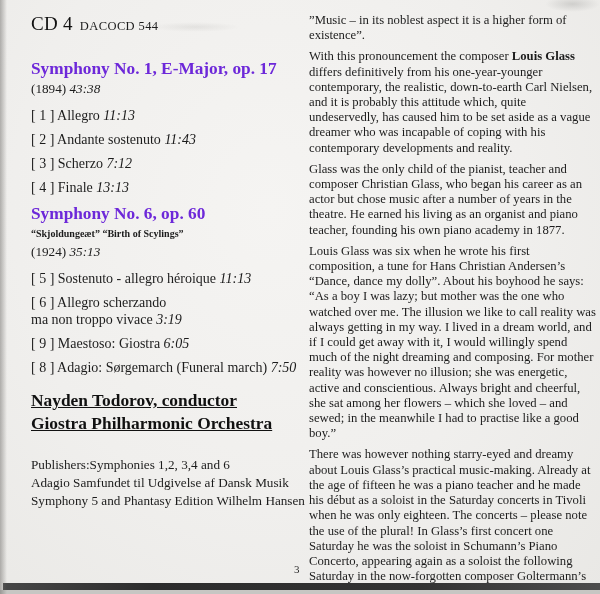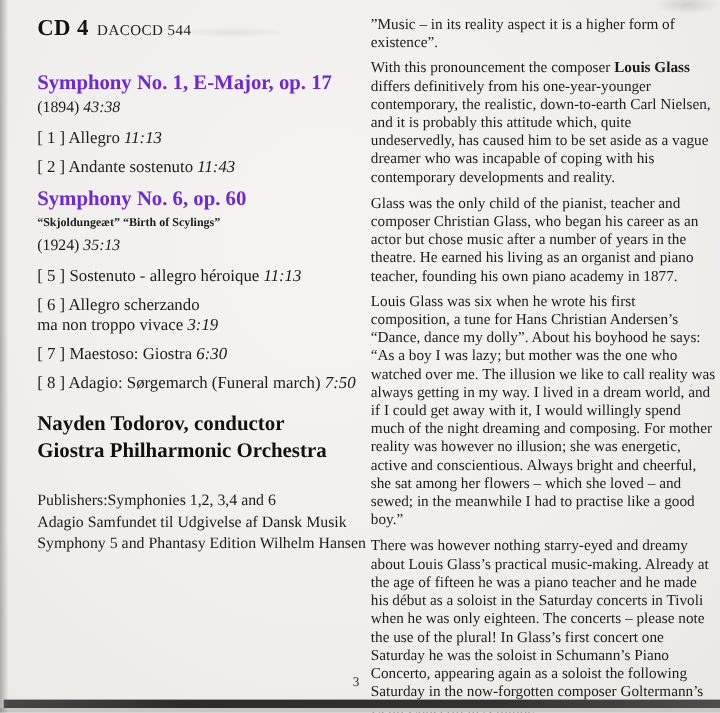--- a/index.html
+++ b/index.html
@@ -20,34 +20,34 @@
     background:radial-gradient(ellipse, rgba(130,130,128,.28), rgba(130,130,128,0) 70%); }
   .smudge-b { position:absolute; left:150px; top:22px; width:90px; height:10px;
     background:radial-gradient(ellipse, rgba(140,138,135,.15), rgba(140,138,135,0) 70%); }
   .bottom-bar { position:absolute; left:3px; right:0; top:583px; height:7px;
     background:linear-gradient(90deg,#474747,#2c2c2c 25%,#333333 70%,#4d4d4d); }
   .bottom-under { position:absolute; left:0; top:590px; width:100%; height:4px; background:#c7c6c3; }
 
   
   .left-col { position:absolute; left:31px; top:13px; width:272px; }
   .cd-header { margin-bottom:23px; white-space:nowrap; }
-  .cd-num { font-size:19px; font-weight:700; letter-spacing:.3px; color:#111; }
+  .cd-num { font-size:19px; font-weight:400; letter-spacing:.3px; color:#111; }
   .catalog { font-size:12.5px; margin-left:7px; letter-spacing:.4px; }
 
   .work { margin-bottom:5px; }
   .work-title { font-size:17.3px; font-weight:700; line-height:22px; color:#6d28d9; white-space:nowrap; }
   .work-subtitle { font-size:10px; font-weight:700; line-height:18px; white-space:nowrap; }
   .work-meta { font-size:13.2px; line-height:17px; margin-bottom:10px; }
   .work-duration { font-style:italic;margin-top:30px; }
 
   .track { margin-bottom:7px; }
   .track-line { font-size:14px; line-height:17px; white-space:nowrap; }
   .track-time { font-style:italic; }
 
-  .performers { margin-top:13px; font-weight:700; font-size:17.4px; line-height:23px; color:#111; white-space:nowrap; }
+  .performers { margin-top:13px; font-weight:700; font-size:17.4px; line-height:23px; color:#111; white-space:nowrap;text-decoration:underline; }
   .publishers { margin-top:21px; font-size:13.2px; line-height:18px; white-space:nowrap; }
 
   
   .right-col { position:absolute; left:309px; top:13px; width:287px; }
   .right-col p { margin:0 0 6px 0; font-size:12.7px; line-height:15.2px; text-align:left; }
   .b { font-weight:700; }
 
   .page-number { position:absolute; left:294px; top:563px; font-size:11px; color:#2a2a2a; }
 </style>
 </head>
@@ -63,56 +63,62 @@
         <div class="work">
           <div class="work-title">Symphony No. 1, E-Major, op. 17</div>
           <div class="work-meta"><span class="work-year">(1894)</span> <span class="work-duration">43:38</span></div>
           <div class="tracks">
             <div class="track">
               <div class="track-line"><span class="track-label">[ 1 ] Allegro</span> <span class="track-time">11:13</span></div>
             </div>
             <div class="track">
               <div class="track-line"><span class="track-label">[ 2 ] Andante sostenuto</span> <span class="track-time">11:43</span></div>
             </div>
+            <div class="track">
+              <div class="track-line"><span class="track-label">[ 3 ] Scherzo</span> <span class="track-time">7:12</span></div>
+            </div>
+            <div class="track">
+              <div class="track-line"><span class="track-label">[ 4 ] Finale</span> <span class="track-time">13:13</span></div>
+            </div>
           </div>
         </div>
         <div class="work">
           <div class="work-title">Symphony No. 6, op. 60</div>
           <div class="work-subtitle">“Skjoldungeæt” “Birth of Scylings”</div>
           <div class="work-meta"><span class="work-year">(1924)</span> <span class="work-duration">35:13</span></div>
           <div class="tracks">
             <div class="track">
               <div class="track-line"><span class="track-label">[ 5 ] Sostenuto - allegro héroique</span> <span class="track-time">11:13</span></div>
             </div>
             <div class="track">
               <div class="track-line"><span class="track-label">[ 6 ] Allegro scherzando</span></div>
               <div class="track-line"><span class="track-label">ma non troppo vivace</span> <span class="track-time">3:19</span></div>
             </div>
             <div class="track">
-              <div class="track-line"><span class="track-label">[ 7 ] Maestoso: Giostra</span> <span class="track-time">6:30</span></div>
+              <div class="track-line"><span class="track-label">[ 9 ] Maestoso: Giostra</span> <span class="track-time">6:05</span></div>
             </div>
             <div class="track">
               <div class="track-line"><span class="track-label">[ 8 ] Adagio: Sørgemarch (Funeral march)</span> <span class="track-time">7:50</span></div>
             </div>
           </div>
         </div>
       </div>
     <div class="performers">
       <div>Nayden Todorov, conductor</div>
       <div>Giostra Philharmonic Orchestra</div>
     </div>
     <div class="publishers" id="publishers">
         <div class="pub-line">Publishers:Symphonies 1,2, 3,4 and 6</div>
         <div class="pub-line">Adagio Samfundet til Udgivelse af Dansk Musik</div>
         <div class="pub-line">Symphony 5 and Phantasy Edition Wilhelm Hansen</div>
       </div>
   </div>
 
   <div class="right-col" id="paragraphs">
-      <p class="para"><span>”Music – in its reality aspect it is a higher form of existence”.</span></p>
+      <p class="para"><span>”Music – in its noblest aspect it is a higher form of existence”.</span></p>
       <p class="para"><span>With this pronouncement the composer </span><span class="b">Louis Glass</span><span> differs definitively from his one-year-younger contemporary, the realistic, down-to-earth Carl Nielsen, and it is probably this attitude which, quite undeservedly, has caused him to be set aside as a vague dreamer who was incapable of coping with his contemporary developments and reality.</span></p>
       <p class="para"><span>Glass was the only child of the pianist, teacher and composer Christian Glass, who began his career as an actor but chose music after a number of years in the theatre. He earned his living as an organist and piano teacher, founding his own piano academy in 1877.</span></p>
       <p class="para"><span>Louis Glass was six when he wrote his first composition, a tune for Hans Christian Andersen’s “Dance, dance my dolly”. About his boyhood he says: “As a boy I was lazy; but mother was the one who watched over me. The illusion we like to call reality was always getting in my way. I lived in a dream world, and if I could get away with it, I would willingly spend much of the night dreaming and composing. For mother reality was however no illusion; she was energetic, active and conscientious. Always bright and cheerful, she sat among her flowers – which she loved – and sewed; in the meanwhile I had to practise like a good boy.”</span></p>
       <p class="para"><span>There was however nothing starry-eyed and dreamy about Louis Glass’s practical music-making. Already at the age of fifteen he was a piano teacher and he made his début as a soloist in the Saturday concerts in Tivoli when he was only eighteen. The concerts – please note the use of the plural! In Glass’s first concert one Saturday he was the soloist in Schumann’s Piano Concerto, appearing again as a soloist the following Saturday in the now-forgotten composer Goltermann’s Cello Concerto in A minor.</span></p>
     </div>
 
   <div class="page-number">3</div>
 
   <div class="smudge-a"></div>
   <div class="smudge-b"></div>

